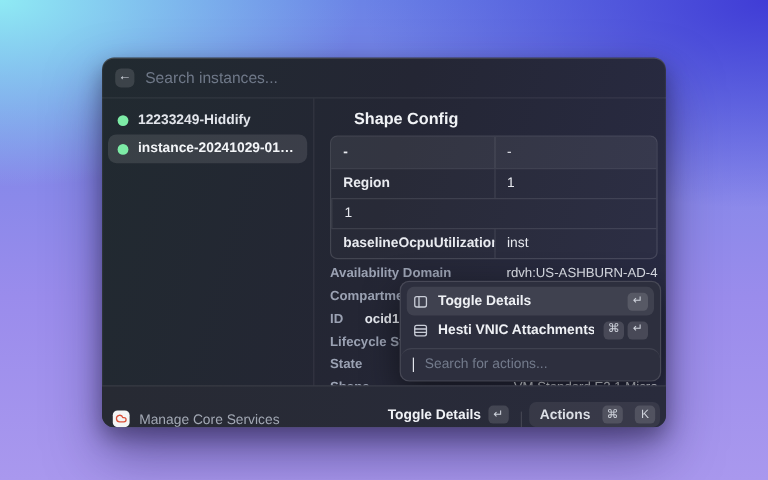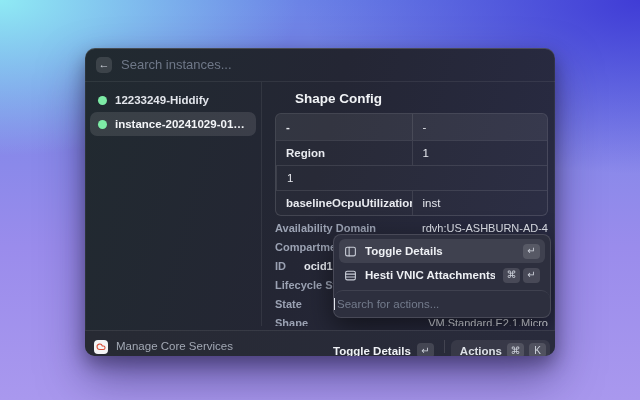--- a/index.html
+++ b/index.html
@@ -92,47 +92,47 @@
   .popup-item .ico { display: flex; flex: 0 0 auto; }
   .popup-item-label { flex: 1; font-size: 11.5px; font-weight: 700; color: #eef0f4; white-space: nowrap; overflow: hidden; }
   .keys { display: flex; gap: 3px; }
   .key {
     min-width: 17px; height: 15px; padding: 0 3px; border-radius: 4px;
     background: rgba(255,255,255,0.13); color: #ced2db; font-size: 10px;
     display: flex; align-items: center; justify-content: center; line-height: 1;
   }
   .popup-search {
     border-top: 1px solid rgba(255,255,255,0.09); flex: 1;
-    display: flex; align-items: center; padding: 0 0; gap: 1px; border-radius: 9px;
+    display: flex; align-items: center; padding: 0 10px; gap: 8px; border-radius: 9px;
   }
   .caret { width: 1px; height: 12px; background: #e2e5ec; flex: 0 0 auto; }
   .search-actions {
     flex: 1; background: transparent; border: none; outline: none;
     color: #e8eaef; font-size: 11.5px; font-family: "Liberation Sans", sans-serif; padding-left: 1px;
   }
   .search-actions::placeholder { color: #737b8c; }
 
   
   .footer {
-    position: absolute; left: 0; right: 0; bottom: 0; height: 26px; z-index: 6;
+    position: absolute; left: 0; right: 0; bottom: 0; height: 35px; z-index: 6;
     background: linear-gradient(90deg, #272a33 0%, #292b3c 100%);
     border-top: 1px solid rgba(255,255,255,0.08);
-    display: flex; align-items: flex-start; padding: 9px 5px 0 9px;
+    display: flex; align-items: flex-end; padding: 9px 5px 0 9px;
   }
   .app-badge {
     width: 14px; height: 14px; border-radius: 4px; background: #f4f5f6;
     display: flex; align-items: center; justify-content: center; flex: 0 0 auto;
   }
   .app-name { margin-left: 8px; font-size: 11.5px; font-weight: 500; color: #a2a8b4; }
   .f-spacer { flex: 1; }
   .f-primary { display: flex; align-items: center; gap: 6px; padding: 3px 4px; border-radius: 6px; cursor: default; }
   .f-primary-label { font-size: 11.5px; font-weight: 700; color: #f0f2f6; }
   .f-div { width: 1px; height: 13px; background: rgba(255,255,255,0.12); margin: 0 6px; }
   .f-actions {
-    display: flex; align-items: center; gap: 5px; background: rgba(255,255,255,0.07);
+    display: flex; align-items: center; gap: 10px; background: rgba(255,255,255,0.07);
     border-radius: 6px; padding: 3px 4px 3px 9px; cursor: default;
   }
   .f-actions-label { font-size: 11.5px; font-weight: 700; color: #dcdfe6; }
 </style>
 </head>
 <body>
 
 <div class="window">
 
   <div class="hdr">

